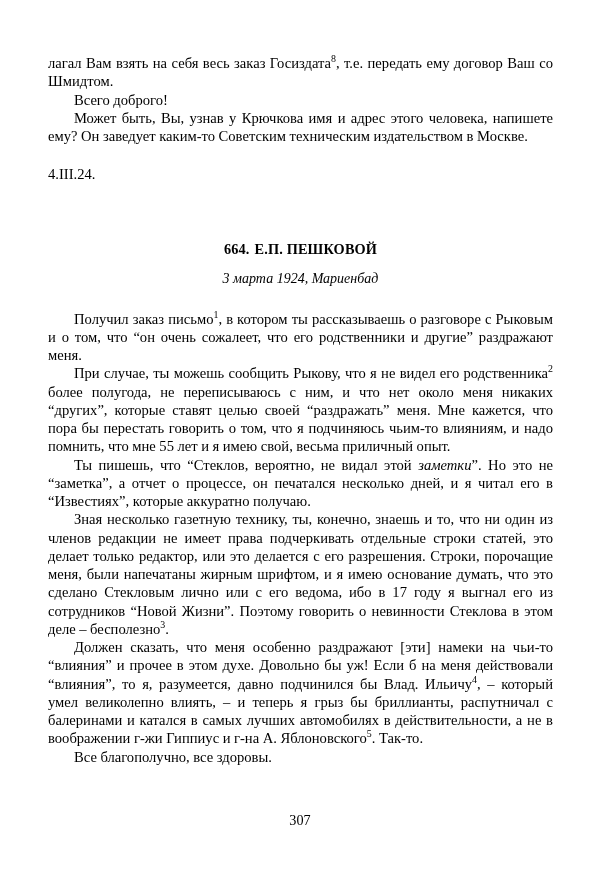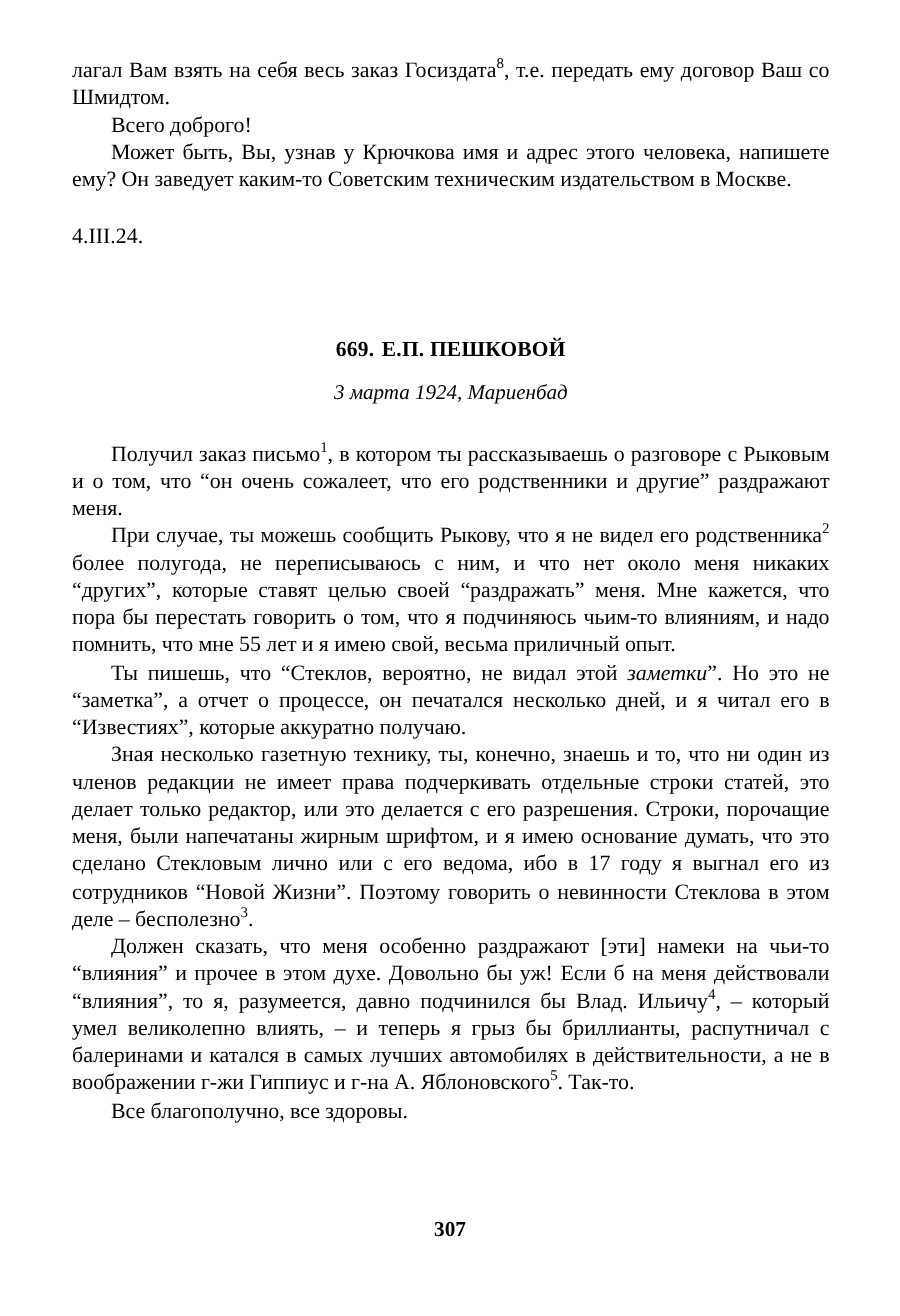--- a/index.html
+++ b/index.html
@@ -14,21 +14,21 @@
     position: relative;
     font-family: "Liberation Serif", "DejaVu Serif", serif;
     color: #000000;
     overflow: hidden;
     -webkit-font-smoothing: antialiased;
   }
 
   .page {
     position: absolute;
     left: 48px;
-    top: 0;
+    top: 16px;
     width: 505px;
     height: 657px;
   }
 
   
   .para {
     font-size: 14.6px;
     line-height: 18.25px;
     text-align: justify;
     text-justify: inter-word;
@@ -93,21 +93,21 @@
   .body-start {
     padding-top: 22px;
   }
 
   .folio {
     position: absolute;
     left: 0;
     right: 0;
     top: 812px;
     text-align: center;
-    font-weight: bold;
+    font-weight: normal;
     font-size: 14.2px;
     line-height: 16px;
   }
 
   i.em { font-style: italic; }
 </style>
 </head>
 <body>
 
 <div class="page">
@@ -115,21 +115,21 @@
   <div class="cont-top">
     <p class="para"><span>лагал Вам взять на себя весь заказ Госиздата</span><sup>8</sup><span>, т.е. передать ему договор Ваш со Шмидтом.</span></p>
     <p class="para indent"><span>Всего доброго!</span></p>
     <p class="para indent"><span>Может быть, Вы, узнав у Крючкова имя и адрес этого человека, напишете ему? Он заведует каким-то Советским техническим издательством в Москве.</span></p>
   </div>
 
 
   <p class="docdate">4.III.24.</p>
 
   <h2 class="letter-head">
-    <span class="num">669.</span><span>Е.П. ПЕШКОВОЙ</span>
+    <span class="num">664.</span><span>Е.П. ПЕШКОВОЙ</span>
   </h2>
 
   <p class="letter-dateline">3 марта 1924, Мариенбад</p>
 
   <div class="body-start">
     <p class="para indent"><span>Получил заказ письмо</span><sup>1</sup><span>, в котором ты рассказываешь о разговоре с Рыковым и о том, что “он очень сожалеет, что его родственники и другие” раздражают меня.</span></p>
     <p class="para indent"><span>При случае, ты можешь сообщить Рыкову, что я не видел его родственника</span><sup>2</sup><span> более полугода, не переписываюсь с ним, и что нет около меня никаких “других”, которые ставят целью своей “раздражать” меня. Мне кажется, что пора бы перестать говорить о том, что я подчиняюсь чьим-то влияниям, и надо помнить, что мне 55 лет и я имею свой, весьма приличный опыт.</span></p>
     <p class="para indent"><span>Ты пишешь, что “Стеклов, вероятно, не видал этой </span><i class="em">заметки</i><span>”. Но это не “заметка”, а отчет о процессе, он печатался несколько дней, и я читал его в “Известиях”, которые аккуратно получаю.</span></p>
     <p class="para indent"><span>Зная несколько газетную технику, ты, конечно, знаешь и то, что ни один из членов редакции не имеет права подчеркивать отдельные строки статей, это делает только редактор, или это делается с его разрешения. Строки, порочащие меня, были напечатаны жирным шрифтом, и я имею основание думать, что это сделано Стекловым лично или с его ведома, ибо в 17 году я выгнал его из сотрудников “Новой Жизни”. Поэтому говорить о невинности Стеклова в этом деле – бесполезно</span><sup>3</sup><span>.</span></p>
     <p class="para indent"><span>Должен сказать, что меня особенно раздражают [эти] намеки на чьи-то “влияния” и прочее в этом духе. Довольно бы уж! Если б на меня действовали “влияния”, то я, разумеется, давно подчинился бы Влад. Ильичу</span><sup>4</sup><span>, – который умел великолепно влиять, – и теперь я грыз бы бриллианты, распутничал с балеринами и катался в самых лучших автомобилях в действительности, а не в воображении г-жи Гиппиус и г-на А. Яблоновского</span><sup>5</sup><span>. Так-то.</span></p>

